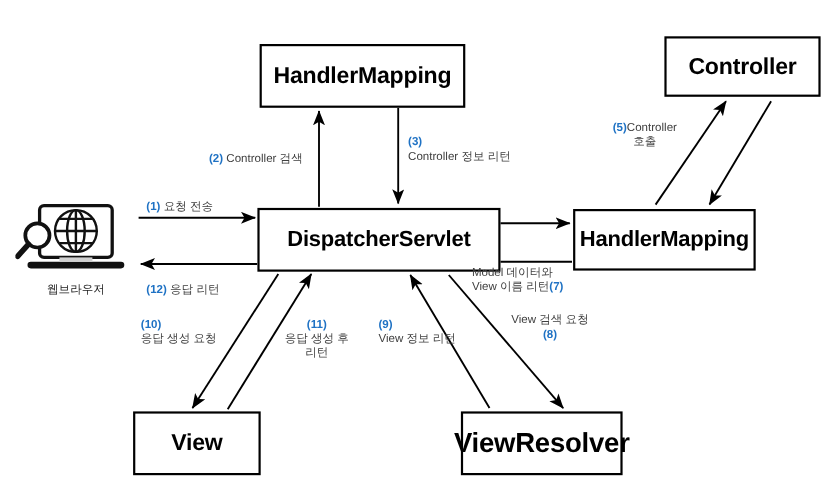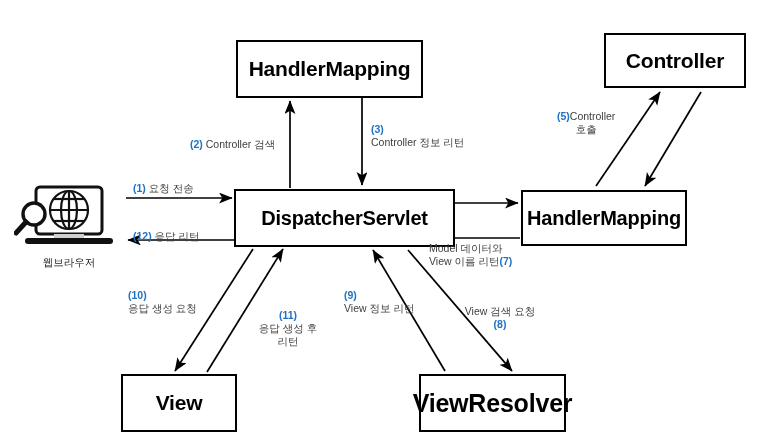--- a/index.html
+++ b/index.html
@@ -39,21 +39,21 @@
     position: absolute;
     color: #404040;
     font-size: 10.5px;
     line-height: 13px;
     white-space: nowrap;
   }
   .lbl .num {
     color: #1F72C4;
     font-weight: bold;
   }
-  .lbl.ctr { text-align: center; margin-top: 20px; }
+  .lbl.ctr { text-align: center; }
 
   
   #browser-icon {
     position: absolute;
     left: 14px;
     top: 183px;
     width: 110px;
     height: 72px;
   }
   #browser-caption {
@@ -150,21 +150,21 @@
 
   <div class="node" style="left:419px; top:374px; width:147px; height:58px; font-size:25px;">
     <span>ViewResolver</span>
   </div>
 
   <div class="lbl" style="left:133px; top:182px;">
     <span class="num">(1)</span>
     <span>요청 전송</span>
   </div>
 
-  <div class="lbl" style="left:133px; top:230px;">
+  <div class="lbl" style="left:133px; top:257px;">
     <span class="num">(12)</span>
     <span>응답 리턴</span>
   </div>
 
   <div class="lbl" style="left:190px; top:138px;">
     <span class="num">(2)</span>
     <span>Controller 검색</span>
   </div>
 
   <div class="lbl" style="left:371px; top:123px;">

